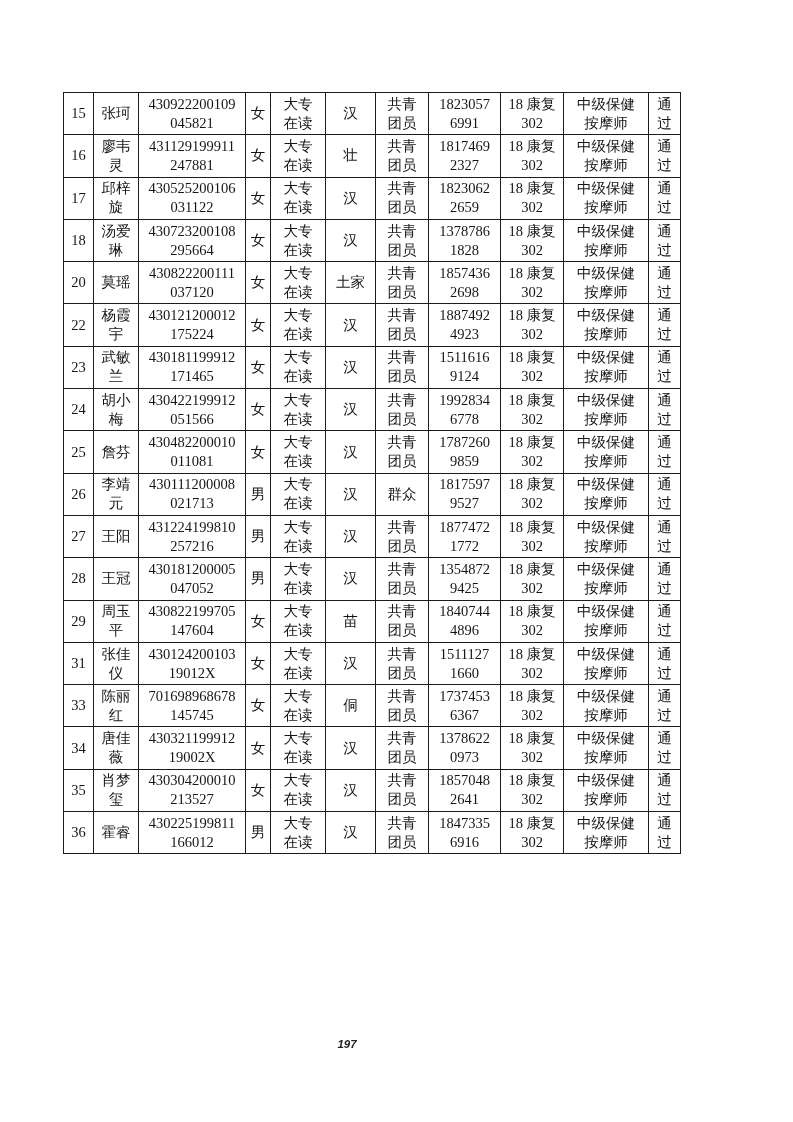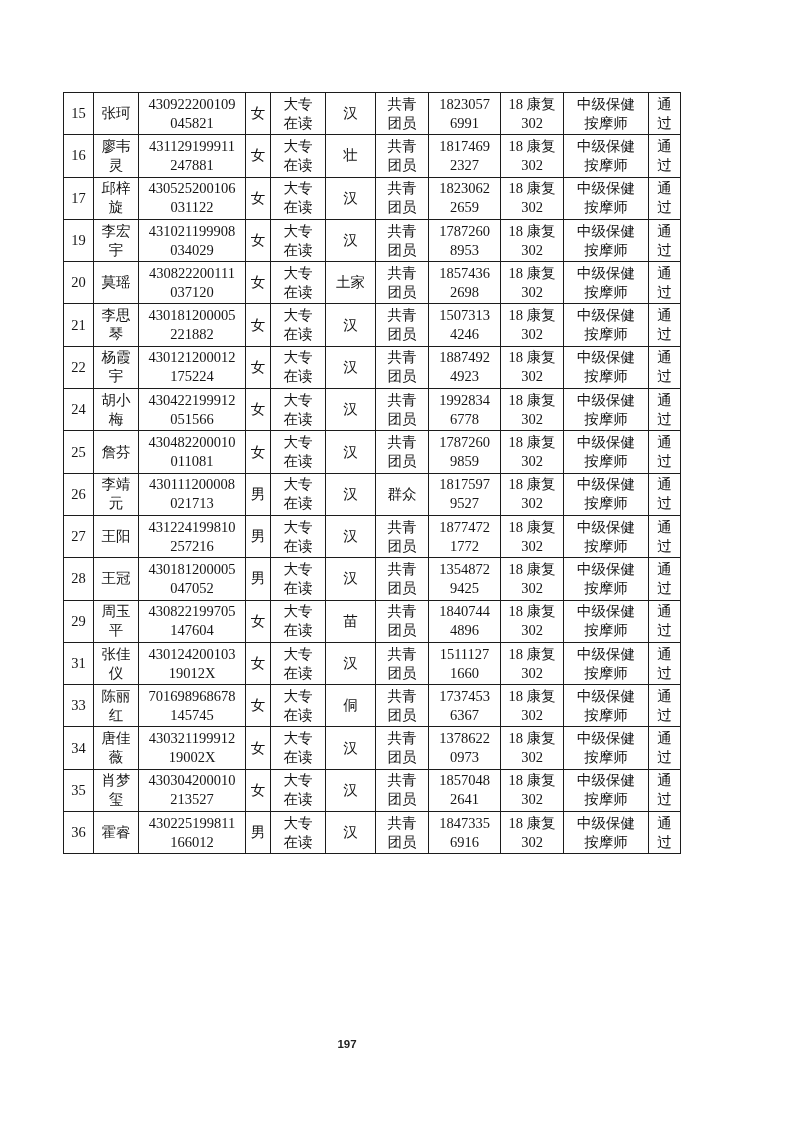--- a/index.html
+++ b/index.html
@@ -43,20 +43,21 @@
   col.c-result{width:32px}
   .page-number{
     position:absolute;
     top:1038px;left:0;
     width:694px;
     text-align:center;
     font-family:"Liberation Sans","DejaVu Sans",sans-serif;
     font-size:11.5px;
     font-weight:600;
     color:#222222;
+    font-style:italic;
   }
 </style>
 </head>
 <body>
 
 <div class="page">
   <table class="roster">
     <colgroup>
       <col class="c-no">
         <col class="c-name">
@@ -127,74 +128,53 @@
           <td>1823062
 2659</td>
           <td>18 康复
 302</td>
           <td>中级保健
 按摩师</td>
           <td>通
 过</td>
         </tr>
         <tr>
-          <td>19</td>
-          <td>李宏
-宇</td>
-          <td>431021199908
-034029</td>
-          <td>女</td>
-          <td>大专
-在读</td>
-          <td>汉</td>
-          <td>共青
-团员</td>
-          <td>1787260
-8953</td>
+          <td>18</td>
+          <td>汤爱
+琳</td>
+          <td>430723200108
+295664</td>
+          <td>女</td>
+          <td>大专
+在读</td>
+          <td>汉</td>
+          <td>共青
+团员</td>
+          <td>1378786
+1828</td>
           <td>18 康复
 302</td>
           <td>中级保健
 按摩师</td>
           <td>通
 过</td>
         </tr>
         <tr>
           <td>20</td>
           <td>莫瑶</td>
           <td>430822200111
 037120</td>
           <td>女</td>
           <td>大专
 在读</td>
           <td>土家</td>
           <td>共青
 团员</td>
           <td>1857436
 2698</td>
-          <td>18 康复
-302</td>
-          <td>中级保健
-按摩师</td>
-          <td>通
-过</td>
-        </tr>
-        <tr>
-          <td>21</td>
-          <td>李思
-琴</td>
-          <td>430181200005
-221882</td>
-          <td>女</td>
-          <td>大专
-在读</td>
-          <td>汉</td>
-          <td>共青
-团员</td>
-          <td>1507313
-4246</td>
           <td>18 康复
 302</td>
           <td>中级保健
 按摩师</td>
           <td>通
 过</td>
         </tr>
         <tr>
           <td>22</td>
           <td>杨霞
@@ -202,20 +182,41 @@
           <td>430121200012
 175224</td>
           <td>女</td>
           <td>大专
 在读</td>
           <td>汉</td>
           <td>共青
 团员</td>
           <td>1887492
 4923</td>
+          <td>18 康复
+302</td>
+          <td>中级保健
+按摩师</td>
+          <td>通
+过</td>
+        </tr>
+        <tr>
+          <td>23</td>
+          <td>武敏
+兰</td>
+          <td>430181199912
+171465</td>
+          <td>女</td>
+          <td>大专
+在读</td>
+          <td>汉</td>
+          <td>共青
+团员</td>
+          <td>1511616
+9124</td>
           <td>18 康复
 302</td>
           <td>中级保健
 按摩师</td>
           <td>通
 过</td>
         </tr>
         <tr>
           <td>24</td>
           <td>胡小

